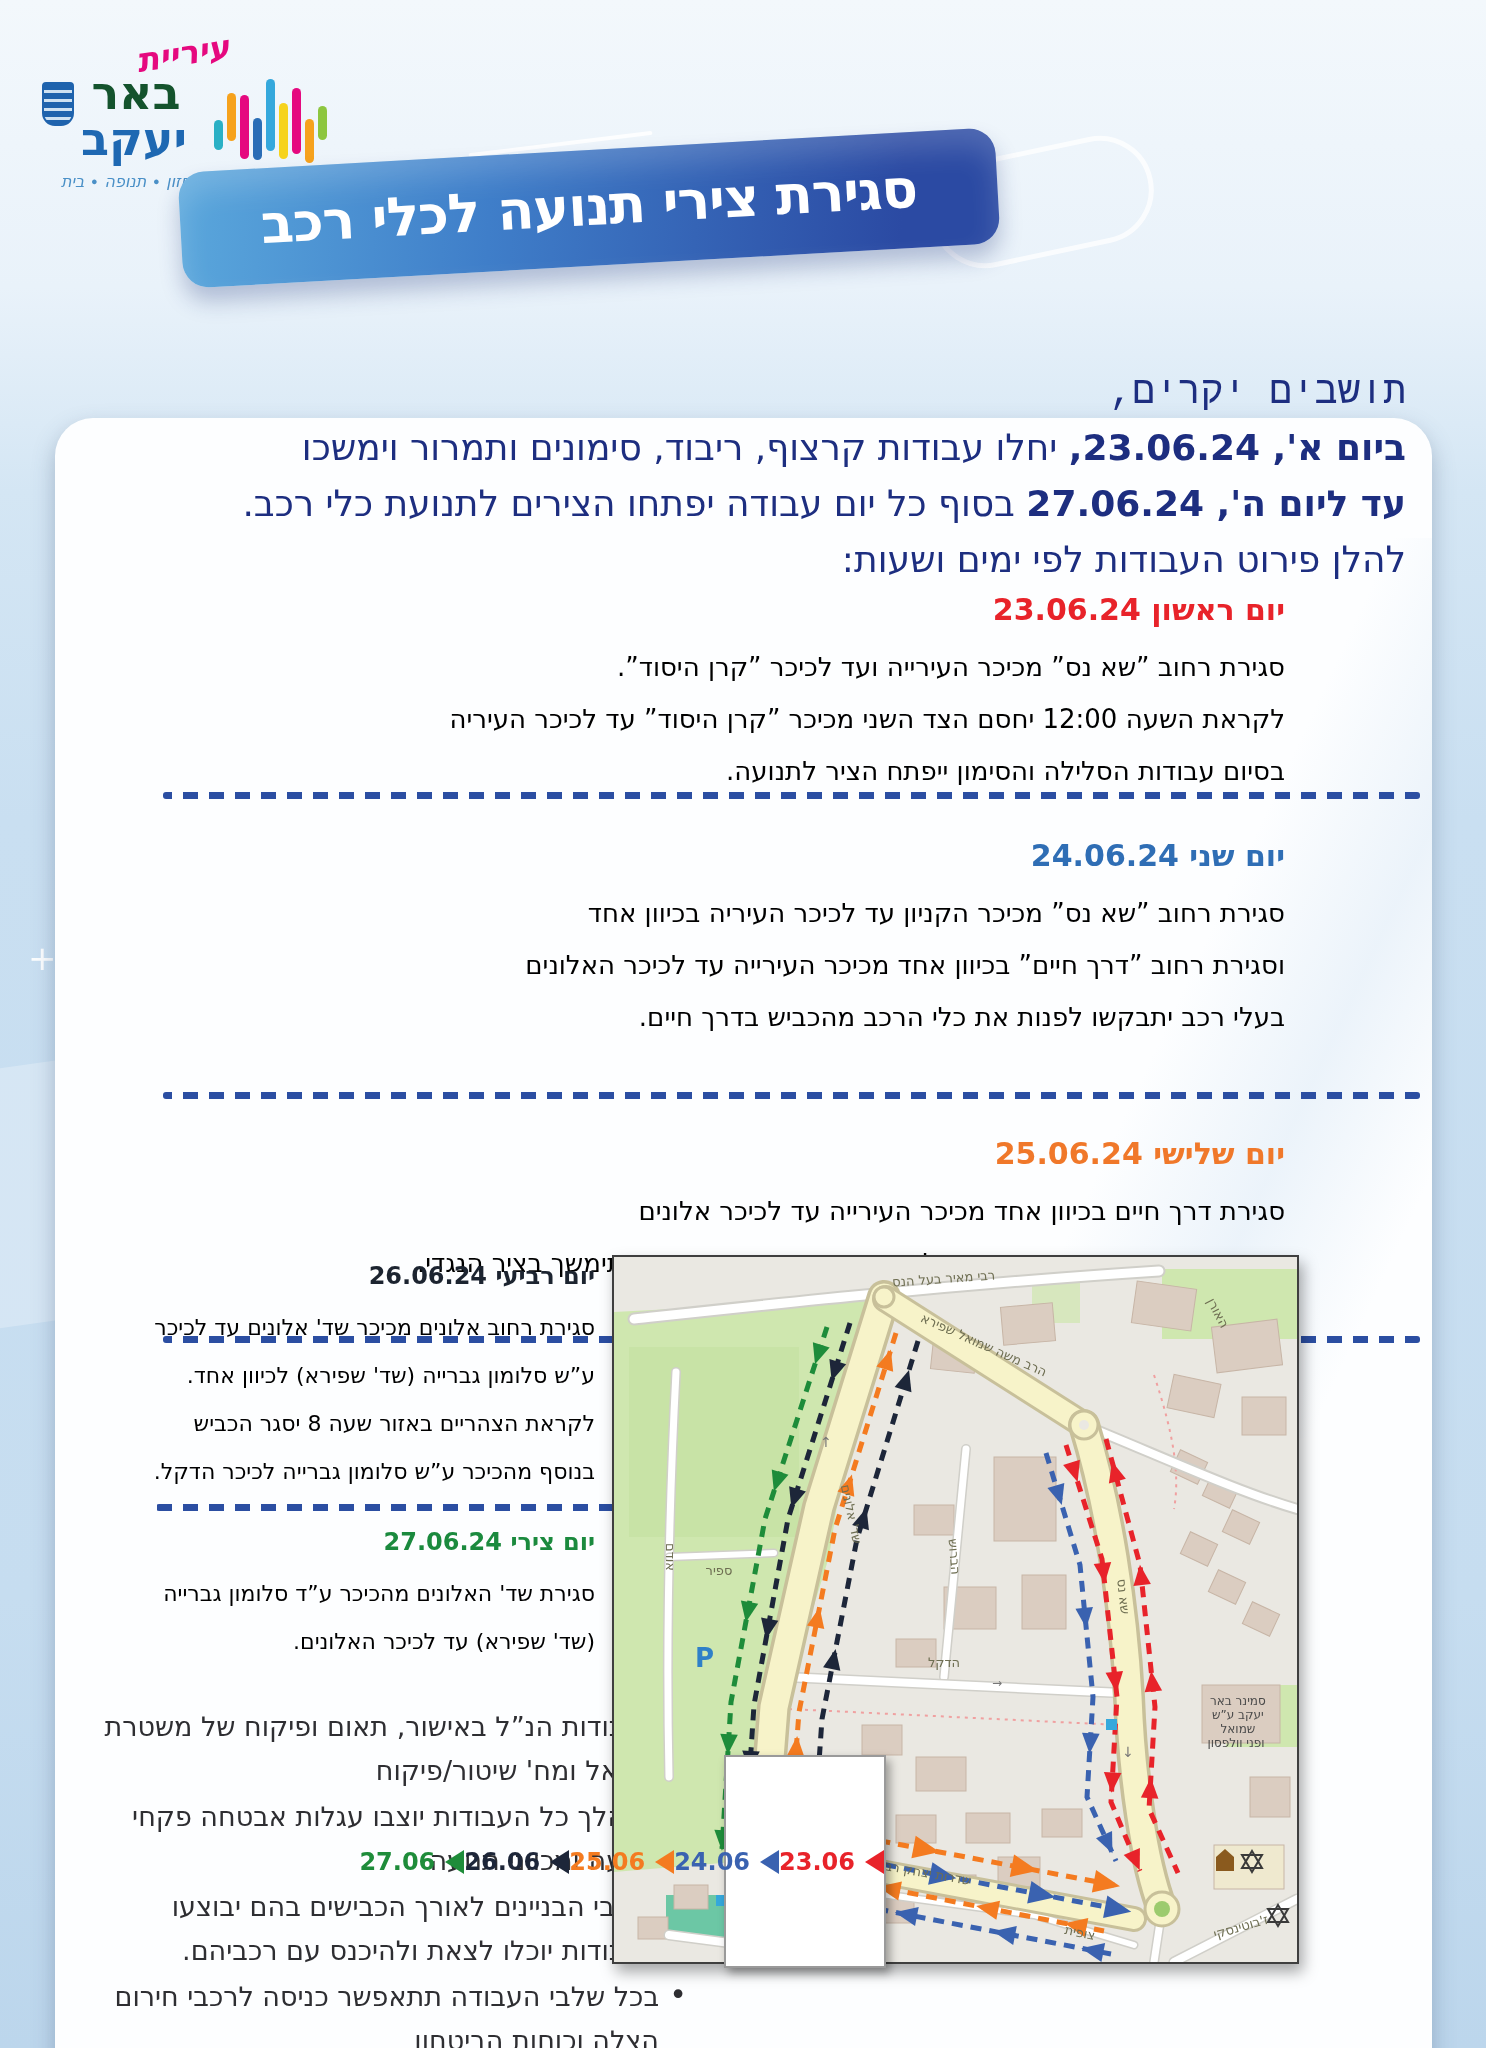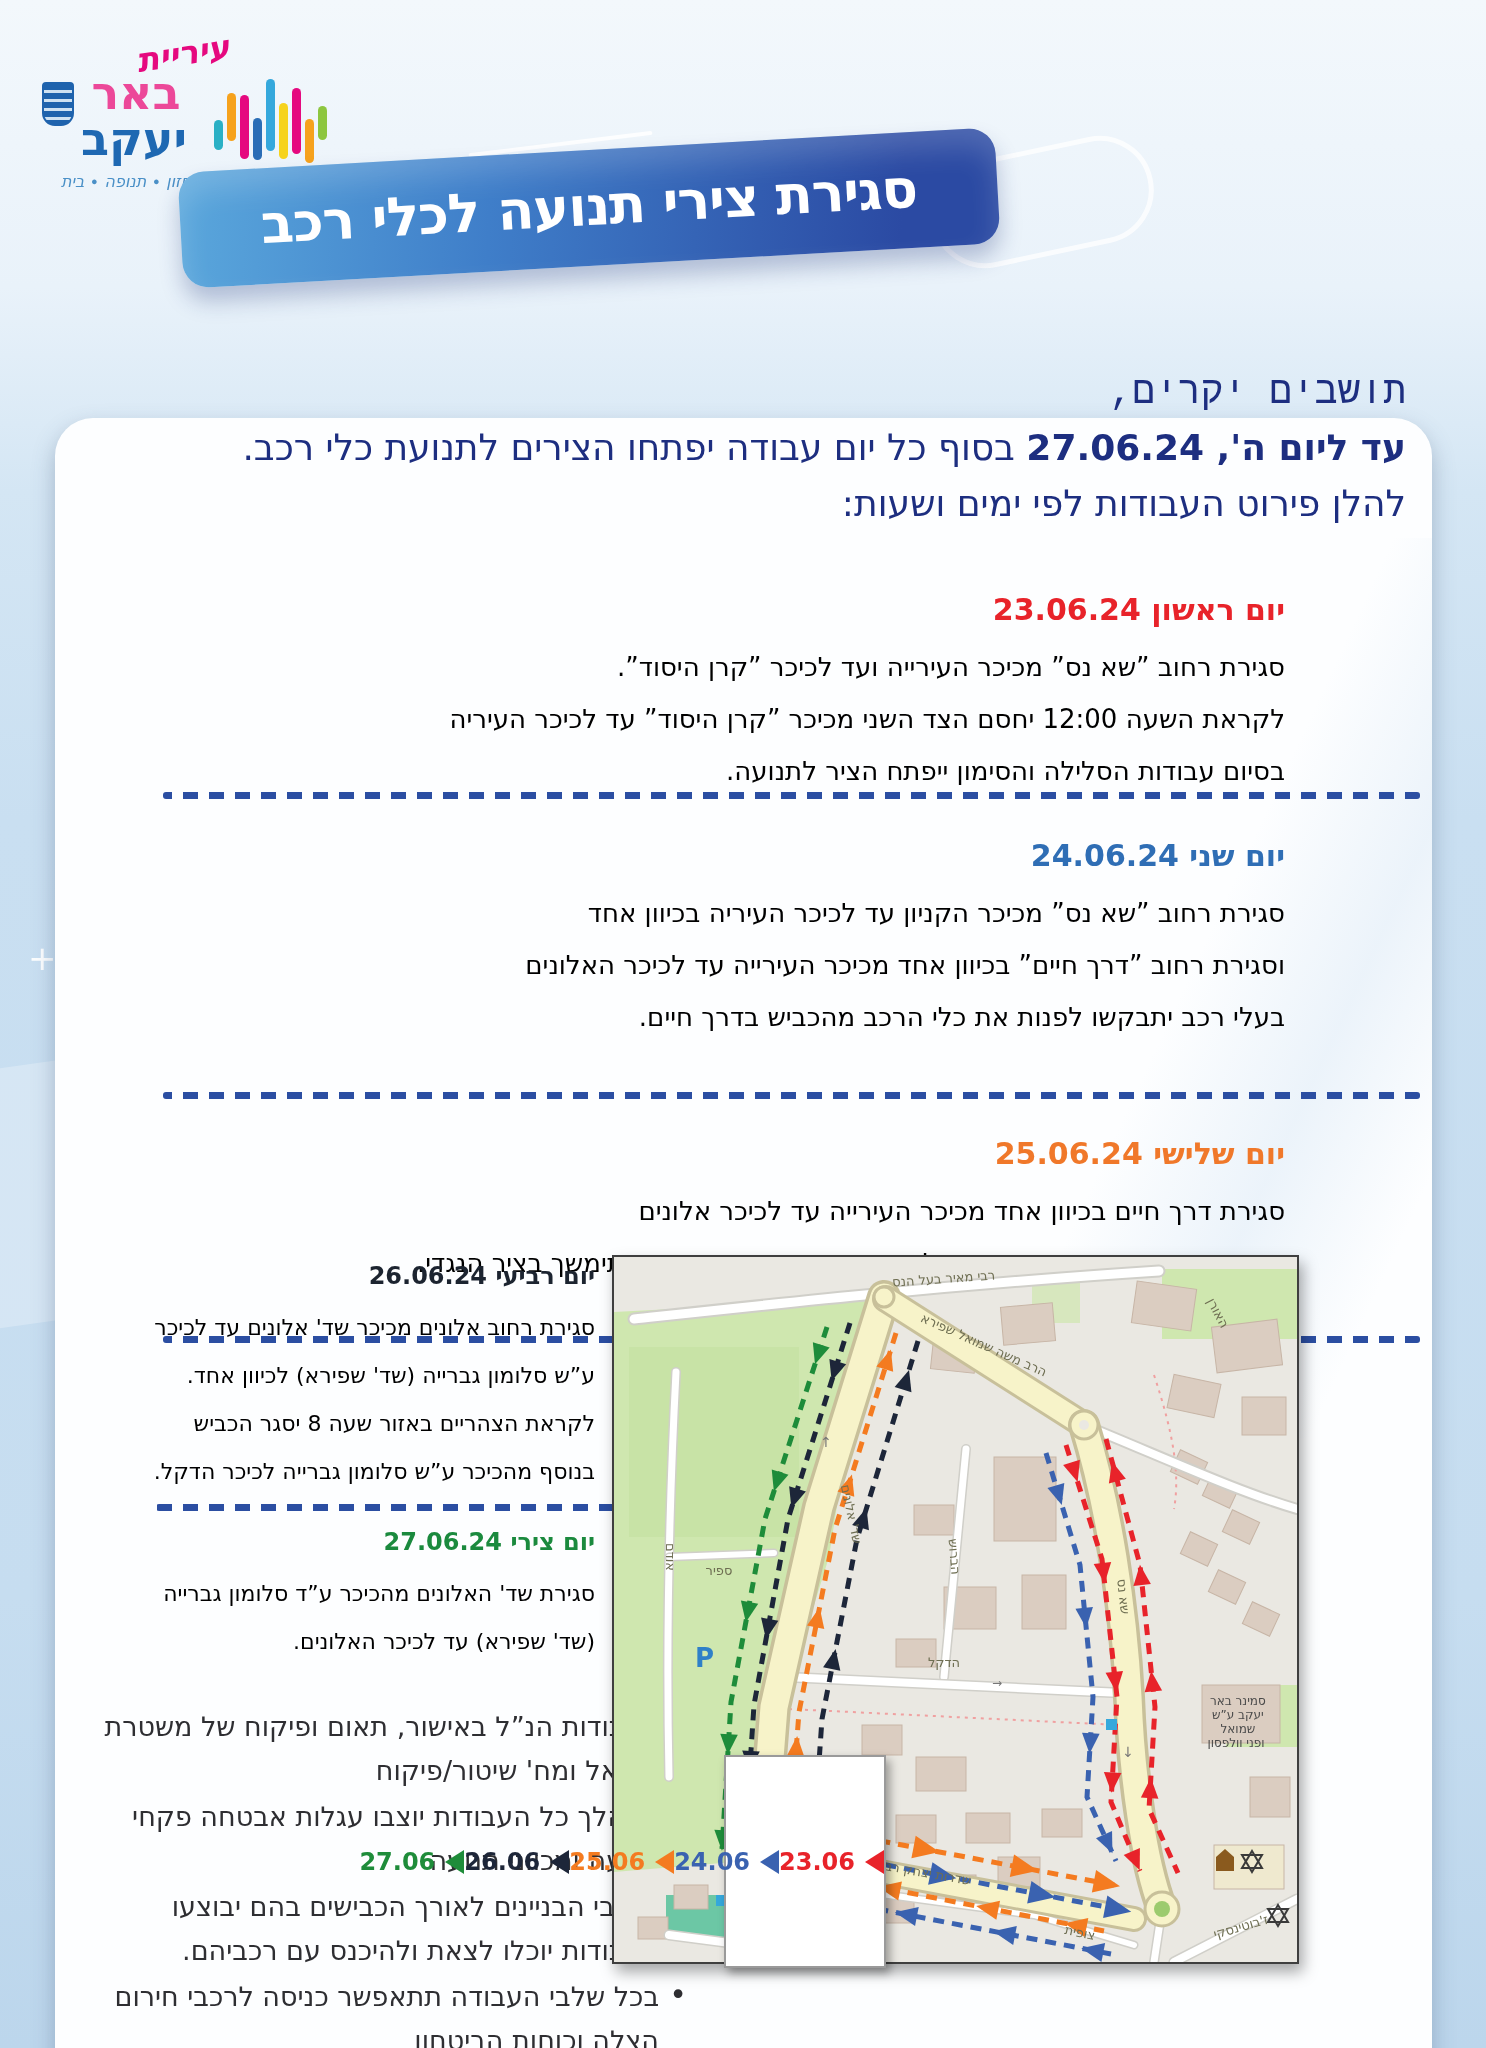--- a/index.html
+++ b/index.html
@@ -14,21 +14,21 @@
   .streak{position:absolute;left:468px;top:142px;width:185px;height:4px;background:rgba(255,255,255,.85);transform:rotate(-7deg);border-radius:2px;}
   .plus1{position:absolute;left:28px;top:938px;color:rgba(255,255,255,.95);font-size:34px;}
   .plus2{position:absolute;left:1088px;top:985px;color:rgba(255,255,255,.8);font-size:24px;}
   .band{position:absolute;left:0;top:1050px;width:260px;height:260px;background:rgba(255,255,255,.25);transform:skewY(-8deg);}
   
   .logo{position:absolute;left:36px;top:20px;width:290px;height:190px;direction:ltr;}
   .logo-script{position:absolute;left:62px;top:14px;width:170px;text-align:center;color:#e5097f;font-size:33px;font-weight:bold;font-style:italic;transform:rotate(-9deg);}
   .emblem{position:absolute;left:6px;top:62px;width:28px;height:40px;background:
      repeating-linear-gradient(180deg,#1f63ad 0 6px,#cfe2f2 6px 9px);
      border-radius:4px 4px 13px 13px;border:2px solid #1f63ad;}
-  .city1{position:absolute;left:40px;top:50px;width:120px;text-align:center;color:#ec4899;font-weight:bold;font-size:46px;line-height:46px;}
+  .city1{position:absolute;left:40px;top:50px;width:120px;text-align:center;color:#14532d;font-weight:bold;font-size:46px;line-height:46px;}
   .city2{position:absolute;left:28px;top:96px;width:140px;text-align:center;color:#1e68b2;font-weight:bold;font-size:46px;line-height:46px;}
   .bars{position:absolute;left:178px;top:50px;display:flex;align-items:center;gap:4px;height:110px;}
   .bars span{display:block;width:9px;border-radius:6px;}
   .tagline{position:absolute;left:0px;top:152px;width:180px;text-align:center;color:#4a90c7;font-size:16px;font-style:italic;}
   
   .banner{position:absolute;left:180px;top:150px;width:818px;height:116px;border-radius:26px;
     background:linear-gradient(96deg,#5aa7dc 0%,#3f7ec9 38%,#2b4aa3 88%);
     transform:rotate(-3.2deg);
     box-shadow:0 14px 22px rgba(30,50,120,.28), inset 0 18px 30px rgba(255,255,255,.18);
     text-align:center;z-index:3;}
@@ -378,15 +378,16 @@
       <div class="lg-row" style="--c: #1e8c3a;">
         <span class="lg-date">27.06</span>
         <span class="lg-tri"></span>
       </div>
     </div>
   </div>
 </div>
 
 <div class="intro">
   <div class="greet">תושבים יקרים,</div>
+  <div class="ln"><b>ביום א', 23.06.24,</b><span> יחלו עבודות קרצוף, ריבוד, סימונים ותמרור וימשכו</span></div>
   <div class="ln"><b>עד ליום ה', 27.06.24</b><span>  בסוף כל יום עבודה יפתחו הצירים לתנועת כלי רכב.</span></div>
   <div class="ln">להלן פירוט העבודות לפי ימים ושעות:</div>
 </div>
 
 </body></html>

